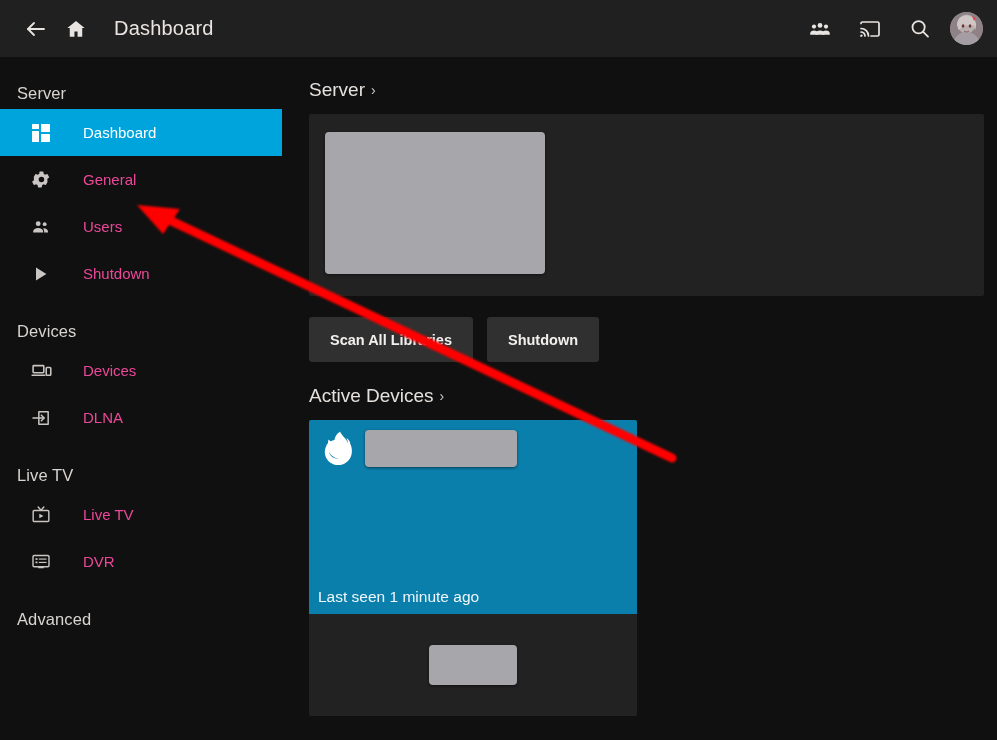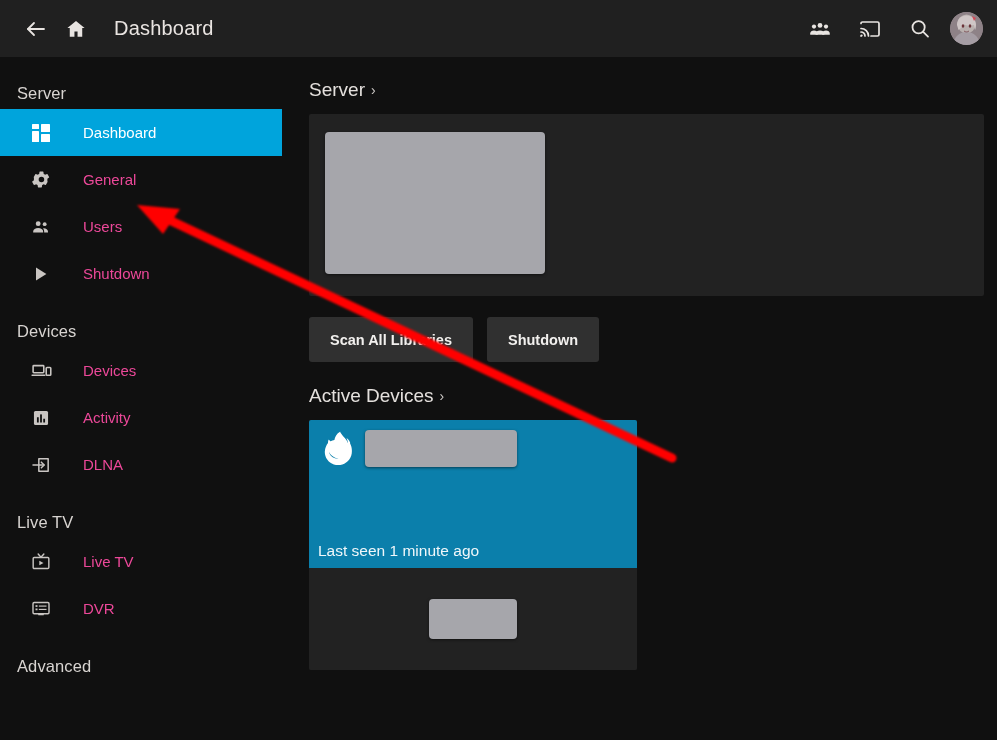--- a/index.html
+++ b/index.html
@@ -160,21 +160,21 @@
 
   .device-card {
     width: 328px;
     border-radius: 2px;
     overflow: hidden;
     background: #222222;
     cursor: pointer;
   }
   .device-top {
     background: #0b7fab;
-    height: 148px;
+    height: 194px;
     position: relative;
     padding: 10px 6px 0 10px;
   }
   .device-top-row { display: flex; align-items: center; gap: 10px; }
   .device-logo { width: 36px; height: 36px; flex: none; }
   .device-name-redact { width: 152px; height: 37px; }
   .device-lastseen {
     position: absolute;
     left: 9px; bottom: 8px;
     font-size: 15.5px;
@@ -321,31 +321,20 @@
       <span class="nav-ico">
         <svg width="21" height="21" viewBox="0 0 24 24" fill="none" stroke="currentColor" stroke-width="1.8" stroke-linejoin="round">
           <rect x="2.4" y="6.4" width="12.2" height="8.2" rx="0.8"></rect>
           <line x1="1.3" y1="17.4" x2="15.7" y2="17.4" stroke-linecap="round"></line>
           <rect x="17.4" y="8.6" width="5.2" height="8.8" rx="0.9"></rect>
         </svg>
       </span>
       <span class="nav-label">Devices</span>
     </div>
 
-    <div class="nav-item">
-      <span class="nav-ico">
-        <svg width="18" height="18" viewBox="0 0 24 24">
-          <rect x="2.6" y="2.6" width="18.8" height="18.8" rx="2" fill="currentColor"></rect>
-          <rect x="6.6" y="11" width="2.4" height="7" fill="#101010"></rect>
-          <rect x="10.8" y="7.2" width="2.4" height="10.8" fill="#101010"></rect>
-          <rect x="15" y="13" width="2.4" height="5" fill="#101010"></rect>
-        </svg>
-      </span>
-      <span class="nav-label">Activity</span>
-    </div>
 
     <div class="nav-item">
       <span class="nav-ico">
         <svg width="20" height="20" viewBox="0 0 24 24" fill="none" stroke="currentColor" stroke-width="1.8" stroke-linecap="round" stroke-linejoin="round">
           <path d="M20.6 4.4H9.4v15.2h11.2z"></path>
           <line x1="2.4" y1="12" x2="15.4" y2="12"></line>
           <polyline points="12.4,8.6 15.8,12 12.4,15.4"></polyline>
         </svg>
       </span>
       <span class="nav-label">DLNA</span>

